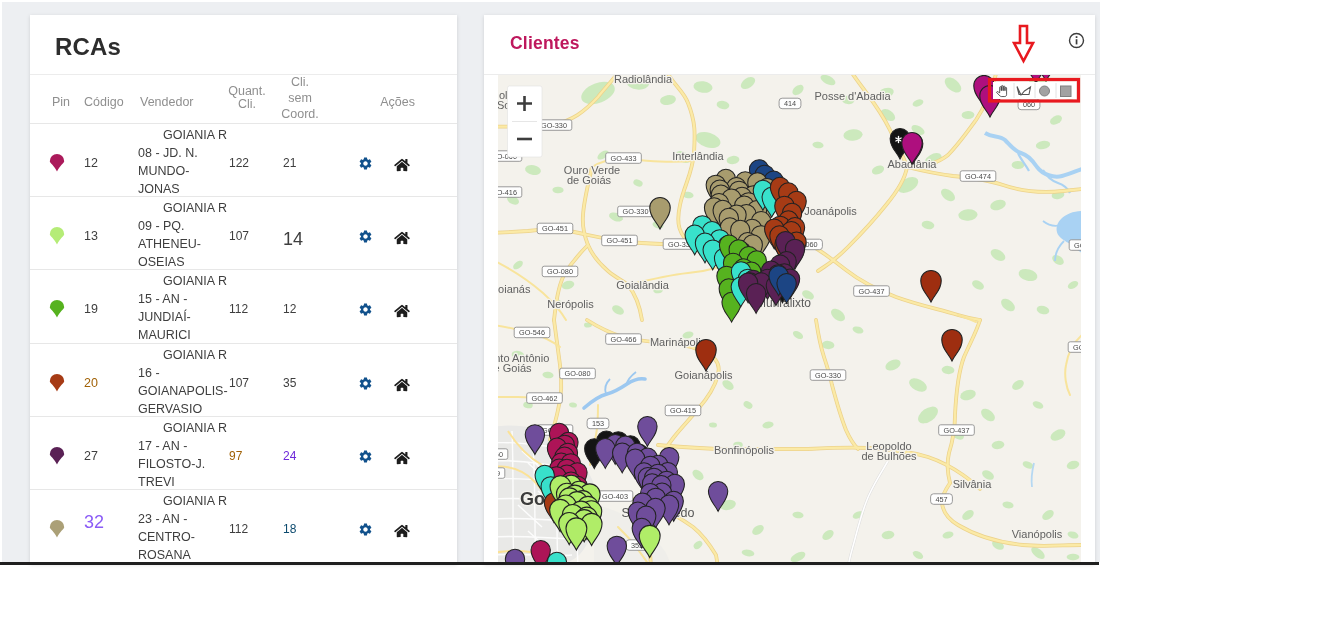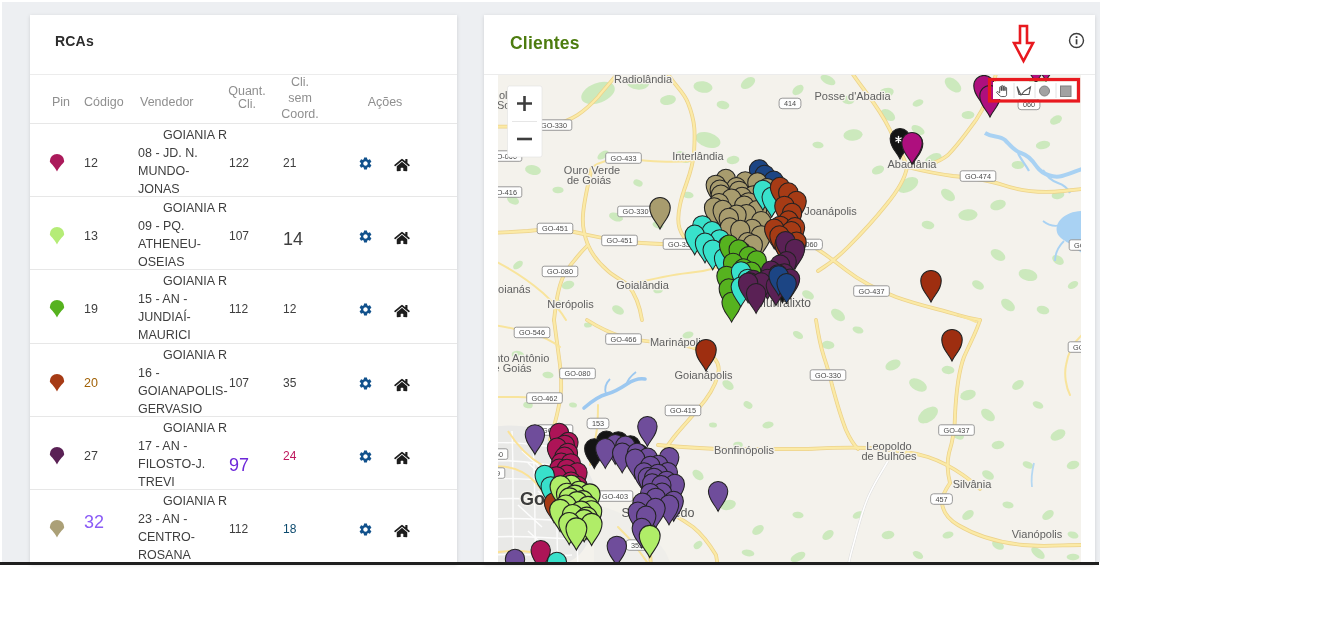--- a/index.html
+++ b/index.html
@@ -4,28 +4,28 @@
 html,body{width:1340px;height:627px;background:#ffffff;font-family:"Liberation Sans",sans-serif;overflow:hidden}
 #bg{position:absolute;left:2px;top:2px;width:1098px;height:560px;background:#edeff2}
 #cl,#cr{position:absolute;background:#ffffff;box-shadow:0 1px 4px rgba(0,0,0,.13)}
 #cl{left:30px;top:15px;width:427px;height:549px}
 #cr{left:484px;top:15px;width:611px;height:549px}
 #bline{position:absolute;left:0;top:562px;width:1099px;height:3px;background:#1f1f1f}
 </style></head>
 <body>
 <div id="bg"></div>
 <div id="cl">
-<div style="position:absolute;left:25px;top:18px;font-size:14px;font-weight:bold;color:#2d2d2d;letter-spacing:.2px">RCAs</div>
+<div style="position:absolute;left:25px;top:18px;font-size:24px;font-weight:bold;color:#2d2d2d;letter-spacing:.2px">RCAs</div>
 <div style="position:absolute;left:0;top:58.5px;width:427px;border-top:1px solid #ececec"></div>
 <div style="position:absolute;left:22px;top:80px;font-size:12.5px;color:#8f8f8f">Pin</div>
 <div style="position:absolute;left:54px;top:80px;font-size:12.5px;color:#8f8f8f">Código</div>
 <div style="position:absolute;left:110px;top:80px;font-size:12.5px;color:#8f8f8f">Vendedor</div>
 <div style="position:absolute;left:186px;top:70px;width:62px;text-align:center;font-size:12.5px;color:#8f8f8f;line-height:13px">Quant.<br>Cli.</div>
 <div style="position:absolute;left:240px;top:59px;width:60px;text-align:center;font-size:12.5px;color:#8f8f8f;line-height:16px">Cli.<br>sem<br>Coord.</div>
-<div style="position:absolute;left:325px;top:80px;width:60px;text-align:center;font-size:12.5px;color:#8f8f8f">Ações</div>
+<div style="position:absolute;left:325px;top:80px;width:60px;text-align:right;font-size:12.5px;color:#8f8f8f">Ações</div>
 <div style="position:absolute;left:0;top:107.5px;width:427px;height:73.5px">
  <div style="position:absolute;left:0;top:0;width:427px;border-top:1px solid #e7e7e7"></div>
  <div style="position:absolute;left:0;top:31px;height:20px">
         <svg width="16" height="18" viewBox="-8 -17.5 16 18" style="position:absolute;left:19px;top:0">
           <path d="M0,0 C-2.6,-5.8 -7.2,-8.6 -7.2,-10.3 A7.2,7.2 0 1 1 7.2,-10.3 C7.2,-8.6 2.6,-5.8 0,0 Z" fill="#ab1a5b"></path>
         </svg>
       </div>
  <div style="position:absolute;left:54px;top:33px;font-size:12.5px;color:#3e3e3e">12</div>
  <div style="position:absolute;left:108px;top:3px;width:110px;font-size:12.5px;line-height:18px;color:#3e3e3e;text-indent:25px;white-space:nowrap">GOIANIA R<br>08 - JD. N.<br>MUNDO-<br>JONAS</div>
  <div style="position:absolute;left:199px;top:33px;font-size:12px;color:#3e3e3e">122</div>
@@ -93,22 +93,22 @@
 </div>
     <div style="position:absolute;left:0;top:400.5px;width:427px;height:73.5px">
  <div style="position:absolute;left:0;top:0;width:427px;border-top:1px solid #e7e7e7"></div>
  <div style="position:absolute;left:0;top:31px;height:20px">
         <svg width="16" height="18" viewBox="-8 -17.5 16 18" style="position:absolute;left:19px;top:0">
           <path d="M0,0 C-2.6,-5.8 -7.2,-8.6 -7.2,-10.3 A7.2,7.2 0 1 1 7.2,-10.3 C7.2,-8.6 2.6,-5.8 0,0 Z" fill="#5a2155"></path>
         </svg>
       </div>
  <div style="position:absolute;left:54px;top:33px;font-size:12.5px;color:#3e3e3e">27</div>
  <div style="position:absolute;left:108px;top:3px;width:110px;font-size:12.5px;line-height:18px;color:#3e3e3e;text-indent:25px;white-space:nowrap">GOIANIA R<br>17 - AN -<br>FILOSTO-J.<br>TREVI</div>
- <div style="position:absolute;left:199px;top:39px;font-size:18px;color:#6d28d9">97</div>
- <div style="position:absolute;left:253px;top:33px;font-size:12px;color:#be185d">24</div>
+ <div style="position:absolute;left:199px;top:33px;font-size:12px;color:#a16207">97</div>
+ <div style="position:absolute;left:253px;top:33px;font-size:12px;color:#6d28d9">24</div>
  <svg width="15" height="15" viewBox="0 0 24 24" style="position:absolute;left:328px;top:33px">
         <path d="M19.14,12.94c0.04-0.3,0.06-0.61,0.06-0.94c0-0.32-0.02-0.64-0.07-0.94l2.03-1.58c0.18-0.14,0.23-0.41,0.12-0.61l-1.92-3.32c-0.12-0.22-0.37-0.29-0.59-0.22l-2.39,0.96c-0.5-0.38-1.03-0.7-1.62-0.94L14.4,2.81c-0.04-0.24-0.24-0.41-0.48-0.41h-3.84c-0.24,0-0.43,0.17-0.47,0.41L9.25,5.35C8.66,5.59,8.12,5.92,7.63,6.29L5.24,5.33c-0.22-0.08-0.47,0-0.59,0.22L2.74,8.87C2.62,9.08,2.66,9.34,2.86,9.48l2.03,1.58C4.84,11.36,4.8,11.69,4.8,12s0.02,0.64,0.07,0.94l-2.03,1.58c-0.18,0.14-0.23,0.41-0.12,0.61l1.92,3.32c0.12,0.22,0.37,0.29,0.59,0.22l2.39-0.96c0.5,0.38,1.03,0.7,1.62,0.94l0.36,2.54c0.05,0.24,0.24,0.41,0.48,0.41h3.84c0.24,0,0.44-0.17,0.47-0.41l0.36-2.54c0.59-0.24,1.13-0.56,1.62-0.94l2.39,0.96c0.22,0.08,0.47,0,0.59-0.22l1.92-3.32c0.12-0.22,0.07-0.47-0.12-0.61L19.14,12.94z M12,15.6c-1.98,0-3.6-1.62-3.6-3.6s1.62-3.6,3.6-3.6s3.6,1.62,3.6,3.6S13.98,15.6,12,15.6z" fill="#11518c"></path>
       </svg>
  <svg width="16" height="14" viewBox="0 0 576 512" style="position:absolute;left:364px;top:35px">
         <path d="M280.37 148.26L96 300.11V464a16 16 0 0 0 16 16l112.06-.29a16 16 0 0 0 15.92-16V368a16 16 0 0 1 16-16h64a16 16 0 0 1 16 16v95.64a16 16 0 0 0 16 16.05L464 480a16 16 0 0 0 16-16V300L295.67 148.26a12.19 12.19 0 0 0-15.3 0zM571.6 251.47L488 182.56V44.05a12 12 0 0 0-12-12h-56a12 12 0 0 0-12 12v72.61L318.47 43a48 48 0 0 0-61 0L4.34 251.47a12 12 0 0 0-1.6 16.9l25.5 31A12 12 0 0 0 45.15 301l235.22-193.74a12.19 12.19 0 0 1 15.3 0L530.9 301a12 12 0 0 0 16.9-1.6l25.5-31a12 12 0 0 0-1.7-16.93z" fill="#1d1d1d"></path>
       </svg>
 </div>
     <div style="position:absolute;left:0;top:473.5px;width:427px;height:73.5px">
  <div style="position:absolute;left:0;top:0;width:427px;border-top:1px solid #e7e7e7"></div>
  <div style="position:absolute;left:0;top:31px;height:20px">
@@ -122,21 +122,21 @@
  <div style="position:absolute;left:253px;top:33px;font-size:12px;color:#0c4a6e">18</div>
  <svg width="15" height="15" viewBox="0 0 24 24" style="position:absolute;left:328px;top:33px">
         <path d="M19.14,12.94c0.04-0.3,0.06-0.61,0.06-0.94c0-0.32-0.02-0.64-0.07-0.94l2.03-1.58c0.18-0.14,0.23-0.41,0.12-0.61l-1.92-3.32c-0.12-0.22-0.37-0.29-0.59-0.22l-2.39,0.96c-0.5-0.38-1.03-0.7-1.62-0.94L14.4,2.81c-0.04-0.24-0.24-0.41-0.48-0.41h-3.84c-0.24,0-0.43,0.17-0.47,0.41L9.25,5.35C8.66,5.59,8.12,5.92,7.63,6.29L5.24,5.33c-0.22-0.08-0.47,0-0.59,0.22L2.74,8.87C2.62,9.08,2.66,9.34,2.86,9.48l2.03,1.58C4.84,11.36,4.8,11.69,4.8,12s0.02,0.64,0.07,0.94l-2.03,1.58c-0.18,0.14-0.23,0.41-0.12,0.61l1.92,3.32c0.12,0.22,0.37,0.29,0.59,0.22l2.39-0.96c0.5,0.38,1.03,0.7,1.62,0.94l0.36,2.54c0.05,0.24,0.24,0.41,0.48,0.41h3.84c0.24,0,0.44-0.17,0.47-0.41l0.36-2.54c0.59-0.24,1.13-0.56,1.62-0.94l2.39,0.96c0.22,0.08,0.47,0,0.59-0.22l1.92-3.32c0.12-0.22,0.07-0.47-0.12-0.61L19.14,12.94z M12,15.6c-1.98,0-3.6-1.62-3.6-3.6s1.62-3.6,3.6-3.6s3.6,1.62,3.6,3.6S13.98,15.6,12,15.6z" fill="#11518c"></path>
       </svg>
  <svg width="16" height="14" viewBox="0 0 576 512" style="position:absolute;left:364px;top:35px">
         <path d="M280.37 148.26L96 300.11V464a16 16 0 0 0 16 16l112.06-.29a16 16 0 0 0 15.92-16V368a16 16 0 0 1 16-16h64a16 16 0 0 1 16 16v95.64a16 16 0 0 0 16 16.05L464 480a16 16 0 0 0 16-16V300L295.67 148.26a12.19 12.19 0 0 0-15.3 0zM571.6 251.47L488 182.56V44.05a12 12 0 0 0-12-12h-56a12 12 0 0 0-12 12v72.61L318.47 43a48 48 0 0 0-61 0L4.34 251.47a12 12 0 0 0-1.6 16.9l25.5 31A12 12 0 0 0 45.15 301l235.22-193.74a12.19 12.19 0 0 1 15.3 0L530.9 301a12 12 0 0 0 16.9-1.6l25.5-31a12 12 0 0 0-1.7-16.93z" fill="#1d1d1d"></path>
       </svg>
 </div>
 </div>
 <div id="cr">
-<div style="position:absolute;left:26px;top:18px;font-size:17.5px;font-weight:bold;color:#4d7c0f;letter-spacing:.2px">Clientes</div>
+<div style="position:absolute;left:26px;top:18px;font-size:17.5px;font-weight:bold;color:#be185d;letter-spacing:.2px">Clientes</div>
 <div style="position:absolute;left:0;top:58.5px;width:611px;border-top:1px solid #ececec"></div>
 <svg id="map" width="583" height="489" viewBox="0 0 583 489" style="position:absolute;left:14px;top:60px;display:block">
 <defs>
 <path id="p" d="M0,0 C-3.4,-7.2 -9.3,-10.8 -9.3,-19.4 A9.3,9.3 0 1 1 9.3,-19.4 C9.3,-10.8 3.4,-7.2 0,0 Z" stroke="#222222" stroke-width="1"></path>
 </defs>
 <rect width="583" height="489" fill="#f4f2ec"></rect>
 <ellipse cx="100" cy="18" rx="17.6" ry="9.8" fill="#c9e8bb" opacity="0.95" transform="rotate(-21 100 18)"></ellipse>
 <ellipse cx="140" cy="8" rx="11.2" ry="6.6" fill="#c9e8bb" opacity="0.95" transform="rotate(4 140 8)"></ellipse>
 <ellipse cx="170" cy="25" rx="8.0" ry="4.9" fill="#c9e8bb" opacity="0.95" transform="rotate(-10 170 25)"></ellipse>
 <ellipse cx="205" cy="12" rx="9.6" ry="5.7" fill="#c9e8bb" opacity="0.95" transform="rotate(8 205 12)"></ellipse>

